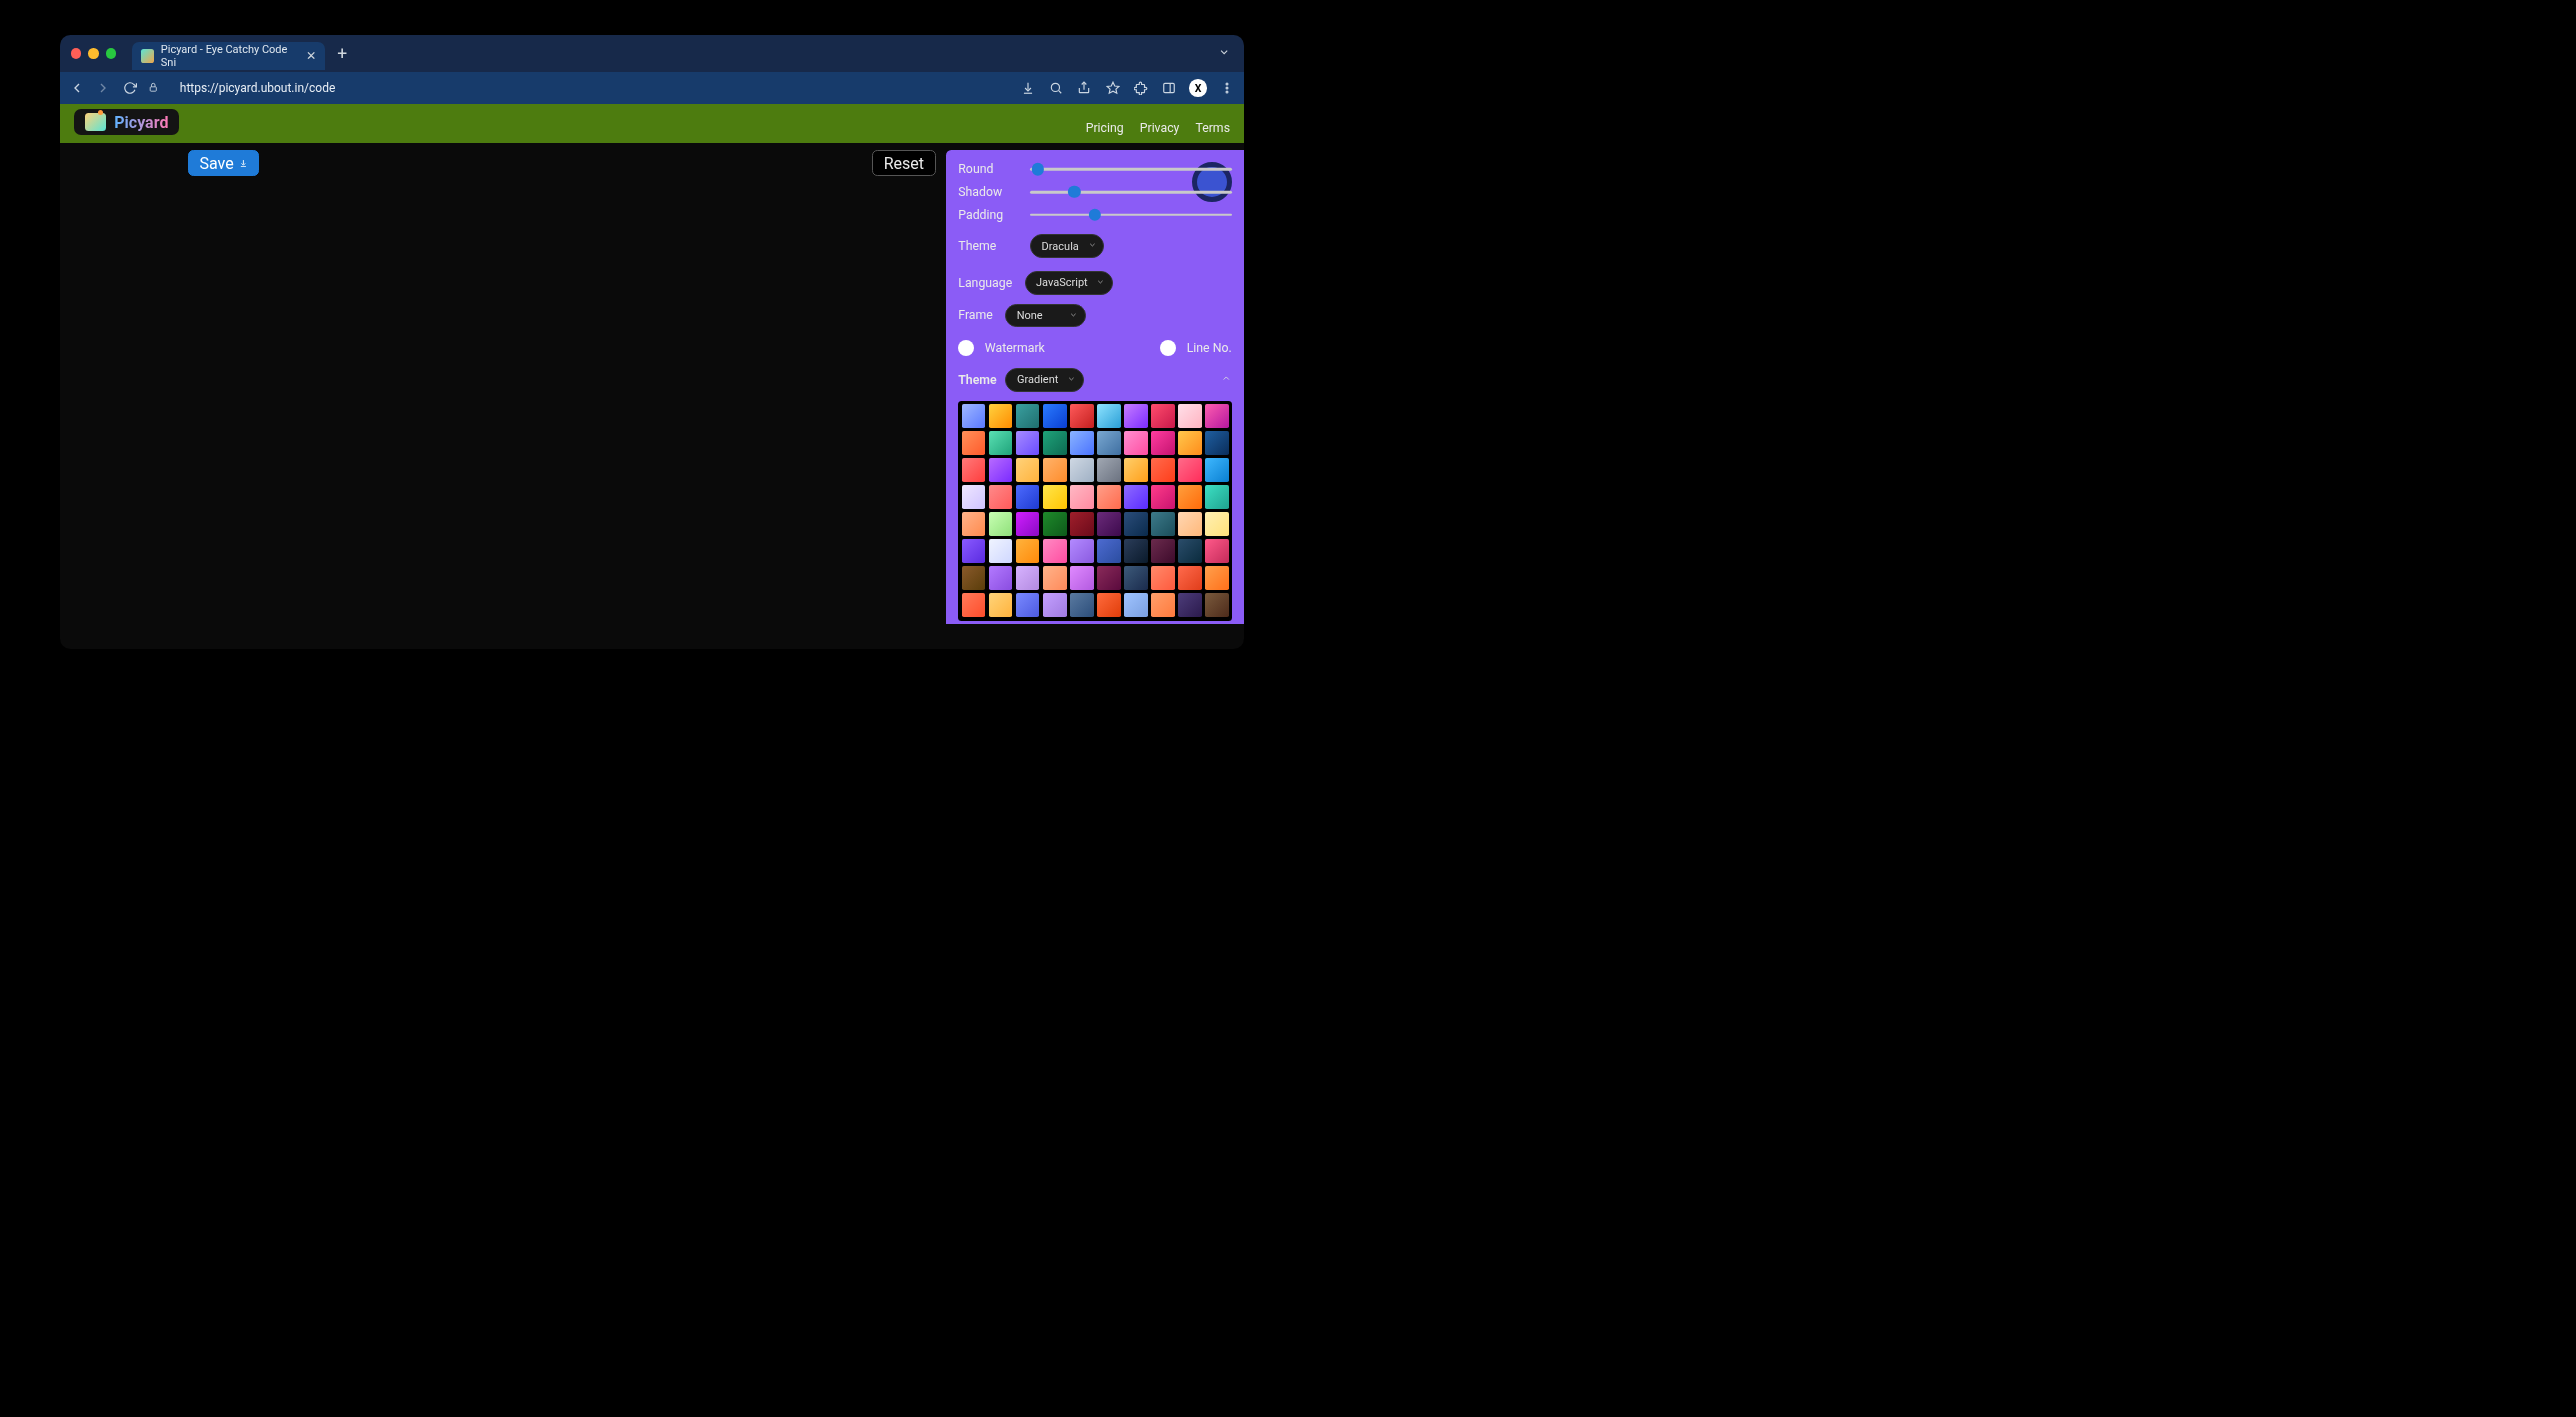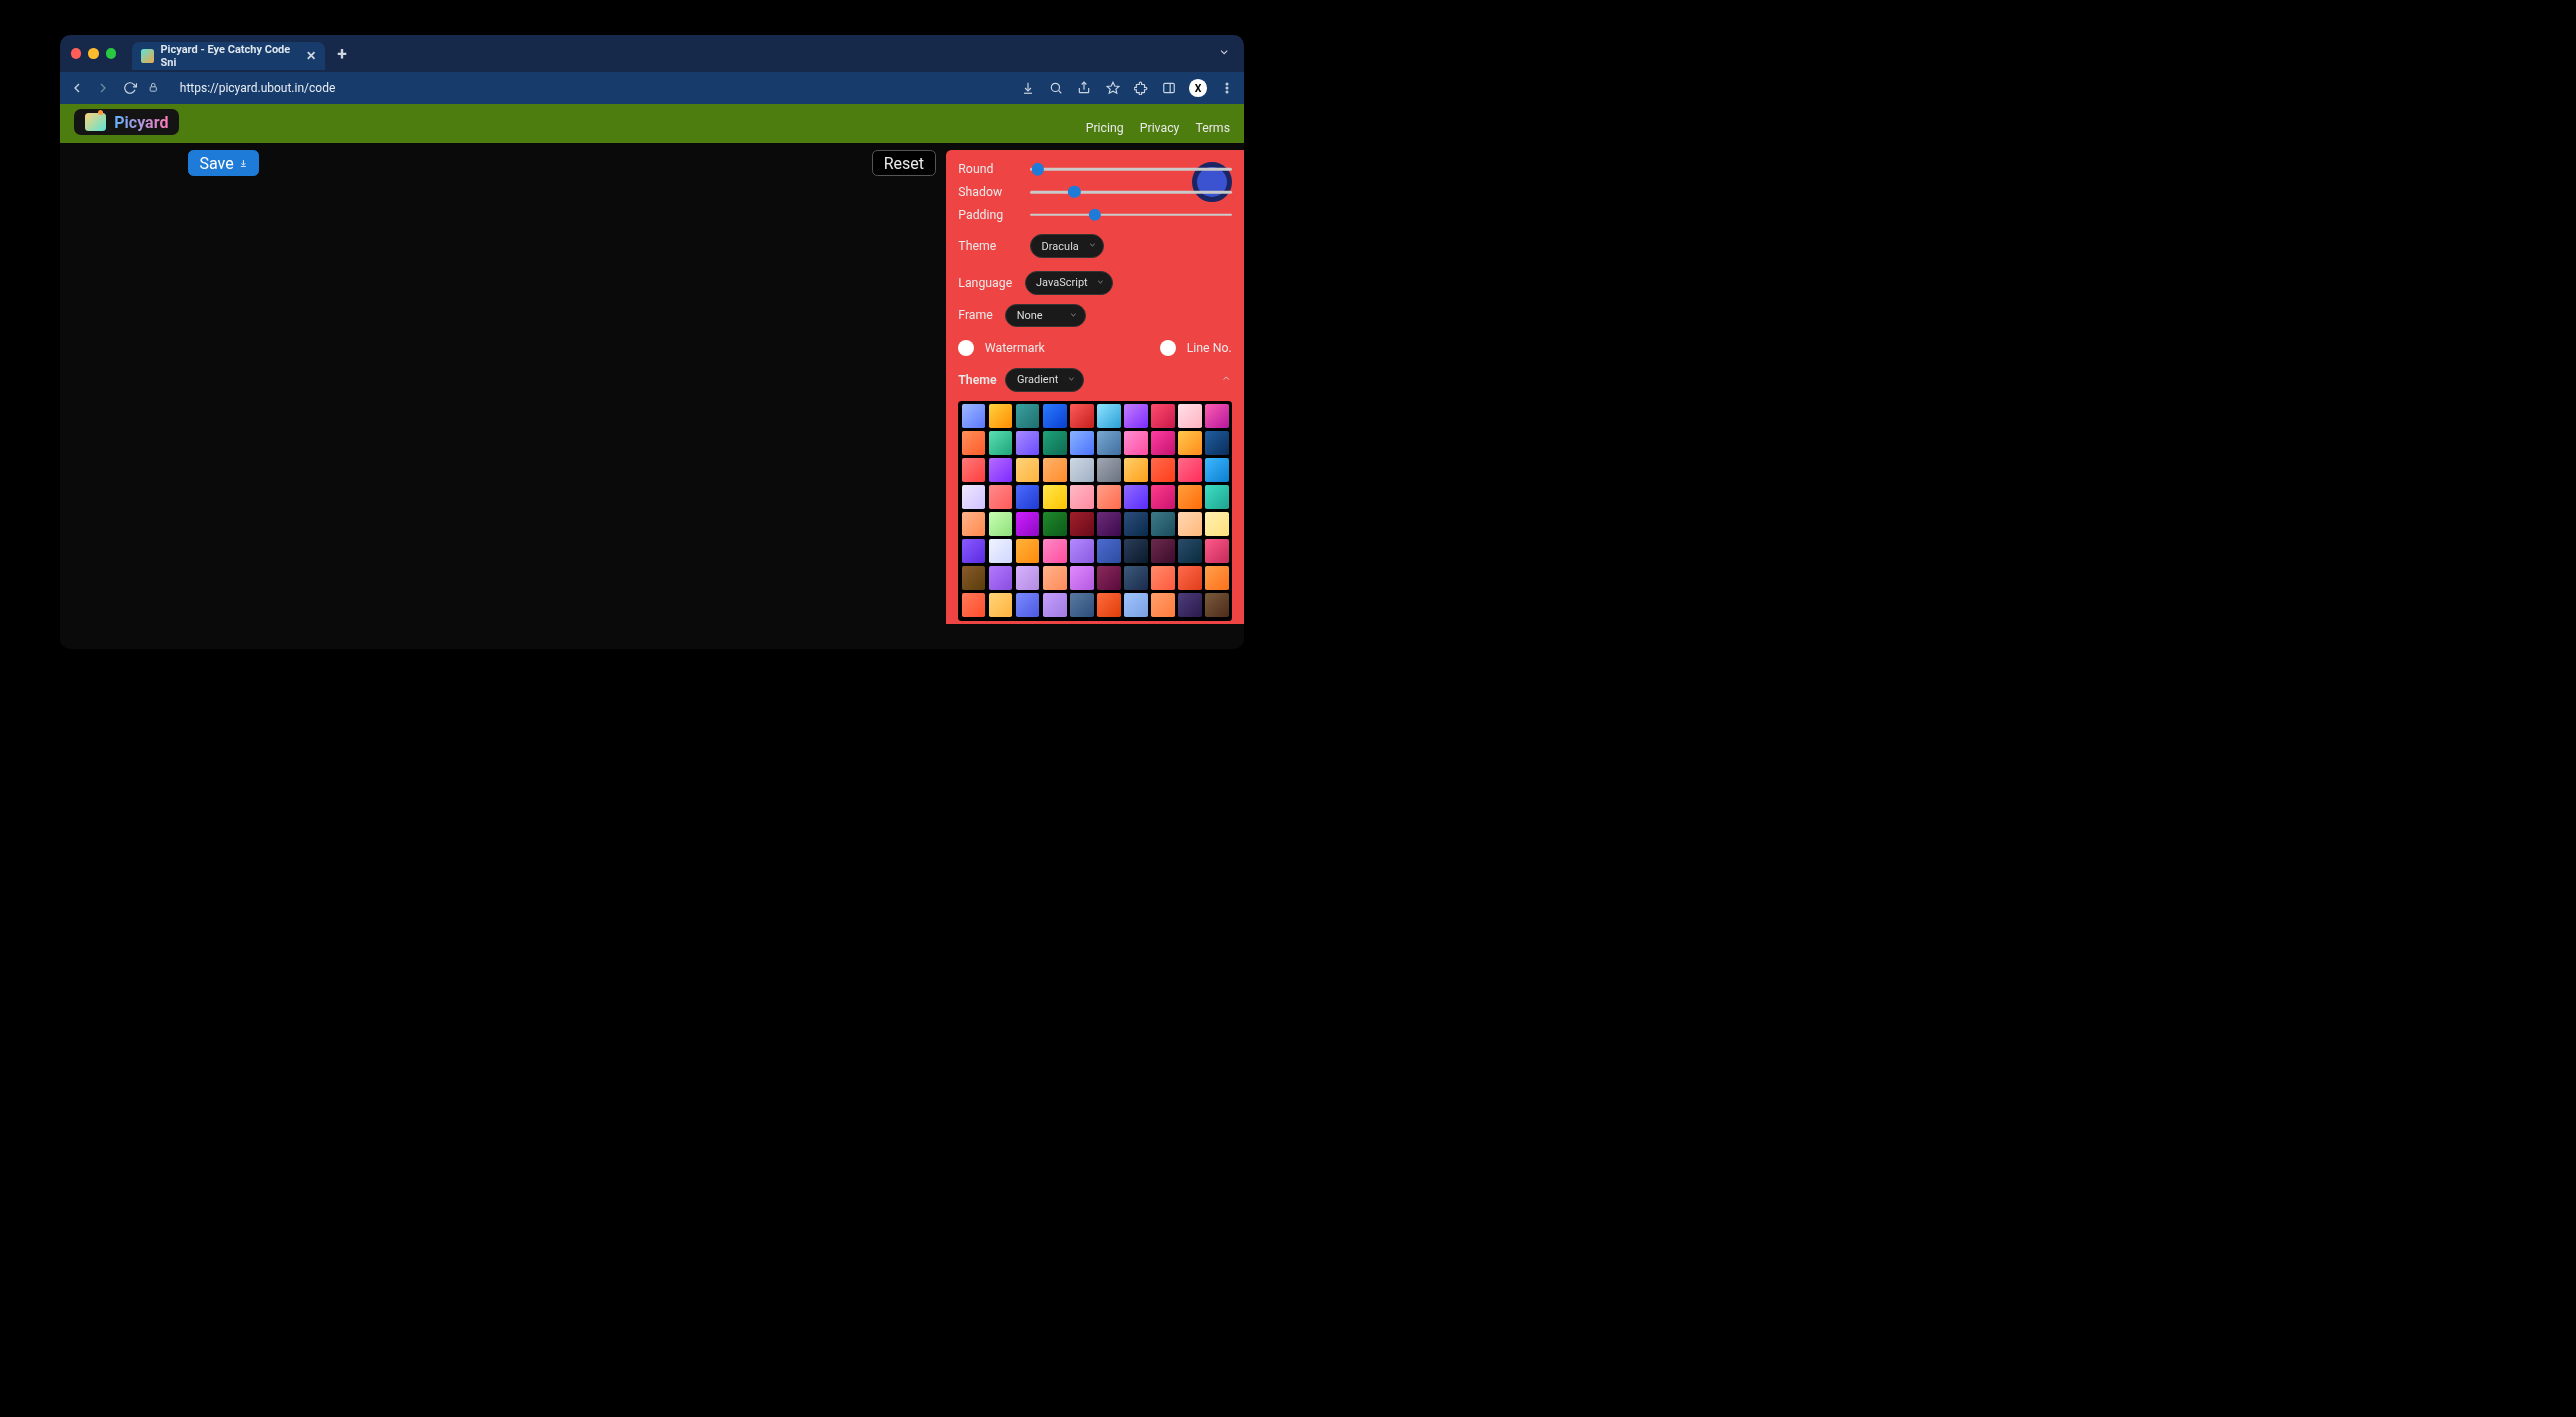--- a/index.html
+++ b/index.html
@@ -1,20 +1,20 @@
 <!DOCTYPE html>
 <html style="font-size:14px"><head>
 <meta charset="utf-8">
 <style>
   * { margin: 0; padding: 0; box-sizing: border-box; font-family: -apple-system, BlinkMacSystemFont, "Segoe UI", Roboto, sans-serif; }
   body { background: #000; width: 1295px; height: 712px; overflow: hidden; }
   .window { position: absolute; left: 60px; top: 35px; width: 1184px; height: 614px; background: #0a0a0a; border-radius: 10.5px; overflow: hidden; box-shadow: 0 0 26px rgba(0,0,0,.6); }
 
   
-  .tabbar { height: 37px; background: #17294a; display: flex; align-items: center; padding-left: 10.5px; font-weight: bold; }
+  .tabbar { height: 37px; background: #17294a; display: flex; align-items: center; padding-left: 10.5px; }
   .traffic { display: flex; gap: 7px; padding-right: 16px; }
   .dot { width: 10.5px; height: 10.5px; border-radius: 50%; }
   .dot.r { background: #ff5f57; }
   .dot.y { background: #febc2e; }
   .dot.g { background: #28c840; }
   .tab { background: #173b6b; height: 28px; margin-top: 5.3px; border-radius: 7px 7px 0 0; display: flex; align-items: center; padding: 0 8.8px; gap: 7px; color: #dfe7ef; font-size: 11px; max-width: 193px; }
   .tab .fav { width: 14px; height: 14px; border-radius: 2.6px; background: linear-gradient(135deg,#59e4d6,#f0a64a); }
   .tab .close-x { color: #cfd6dd; font-size: 12.3px; margin-left: 3.5px; cursor: pointer; }
   .newtab { color: #cfd6dd; font-size: 17.5px; margin-left: 12.3px; cursor: pointer; }
   .tabbar-right { margin-left: auto; padding-right: 14px; color: #cfd6dd; font-size: 14px; cursor:pointer; }
@@ -56,21 +56,21 @@
   .canvas { width: 597px; height: 100px; background: linear-gradient(120deg,#ff2d7a 0%,#ff3d89 40%,#ff7262 100%); border-radius: 1.8px; display:flex; align-items:center; justify-content:center; }
   .code-card { width: 530px; background:#272a36; border-radius: 1.8px; padding: 8px 12.3px; font-family: ui-monospace, Menlo, Consolas, monospace; font-size: 11.4px; color:#f8f8f2; box-shadow: 0 8.8px 21px rgba(0,0,0,.35); }
   .tok-obj { color:#f8f8f2; }
   .tok-dot { color:#ff79c6; }
   .tok-fn { color:#50fa7b; }
   .tok-str { color:#f1fa8c; }
   .tok-punc { color:#f8f8f2; }
   .tok-com { color:#6272a4; }
 
   
-  .sidebar { width: 298px; background:#ef4444; border-radius: 5.3px 0 0 0; padding: 12.3px 12.3px 0 12.3px; color:#eaeaea; font-size:12.3px; height: 474px; overflow:hidden; position:relative; }
+  .sidebar { width: 298px; background:#8b5cf6; border-radius: 5.3px 0 0 0; padding: 12.3px 12.3px 0 12.3px; color:#eaeaea; font-size:12.3px; height: 474px; overflow:hidden; position:relative; }
   .row { display:flex; align-items:center; margin-bottom: 8.8px; gap:8.8px; }
   .row label { width: 63px; }
   .slider { position:relative; flex:1; height: 12.3px; }
   .slider .track { position:absolute; left:0; right:0; top:50%; transform:translateY(-50%); height:2.6px; background:#c9c9c9; border-radius:1.8px; }
   .slider .thumb { position:absolute; top:50%; transform:translate(-50%,-50%); width:12.3px; height:12.3px; border-radius:50%; background:#1f7bd8; cursor:pointer; }
   .color-swatch { position:absolute; right:12.3px; top:12.3px; width:40px; height:40px; border-radius:50%; background:#3b53d1; border:5.3px solid #1b2563; cursor:pointer; }
 
   .select { background:#1a1a1a; border:0.9px solid #333; border-radius: 12.3px; padding: 4.4px 24.6px 4.4px 10.5px; font-size: 11px; color:#ddd; position:relative; cursor:pointer; }
   .select .chev { position:absolute; right:7px; top:50%; transform:translateY(-50%); }
   .chev svg { width:8.8px; height:8.8px; stroke:#bbb; fill:none; stroke-width:2; }

